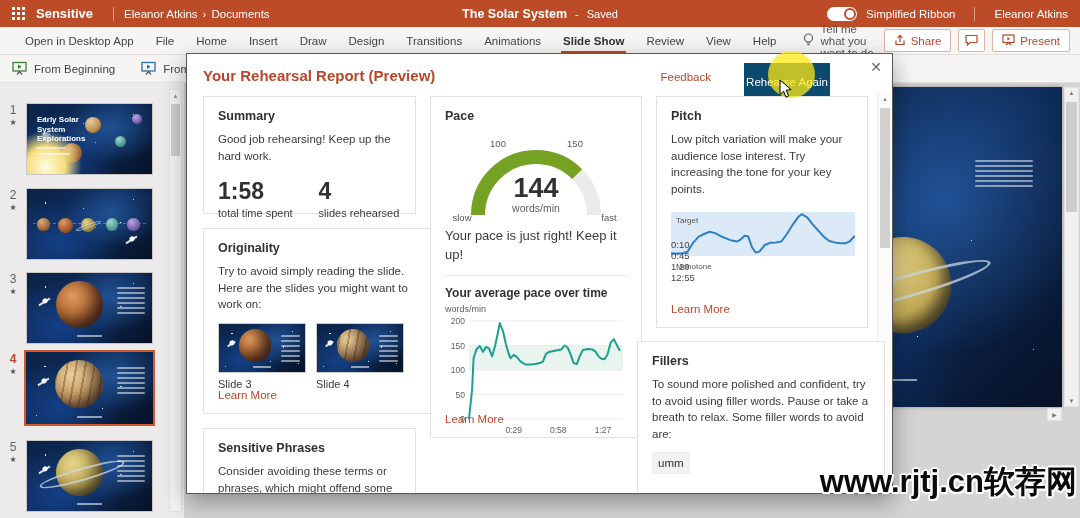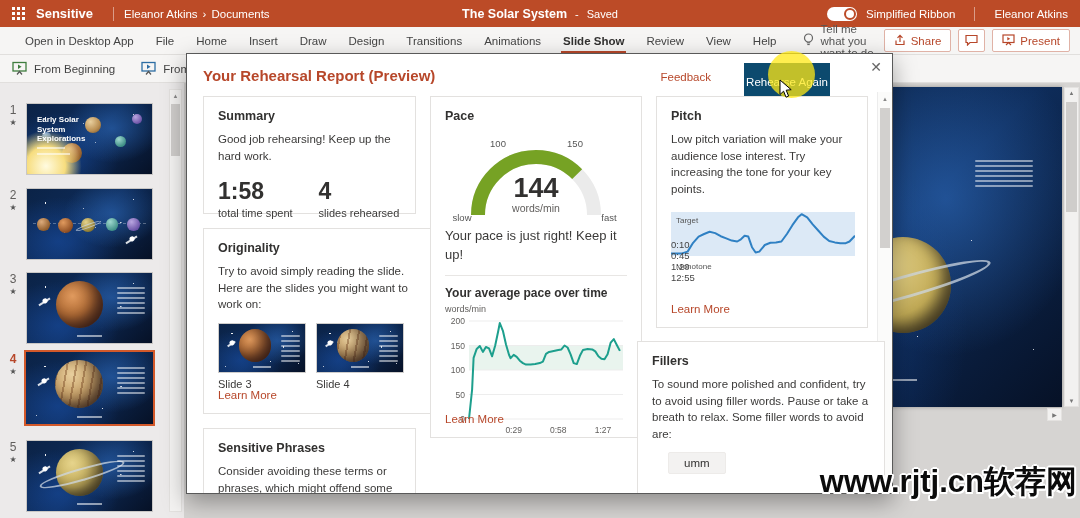--- a/index.html
+++ b/index.html
@@ -155,21 +155,21 @@
   .divider { border-top:1px solid #e8e6e4; margin:10px 0 10px; }
   #pace-chart-heading { font-size:12px; font-weight:bold; color:#323130; margin-bottom:4px; }
   #pace-ylab { font-size:9px; color:#605e5c; margin-bottom:1px; }
 
   #card-pitch { left:469px; top:42px; width:212px; height:232px; }
   .pitch-ticks { position:absolute; left:14px; right:14px; bottom:44px; display:flex; justify-content:center;
                  font-size:9.5px; color:#444;flex-direction:column; }
 
   #card-fillers { left:450px; top:287px; width:248px; height:170px; }
   .chip { display:inline-block; background:#f3f2f1; border:1px solid #edebe9; border-radius:2px;
-          padding:4px 15px; font-size:11.5px; color:#323130; margin-top:9px;margin-left:16px; }
+          padding:4px 5px; font-size:11.5px; color:#323130; margin-top:9px; }
 
   
   #click-highlight { position:absolute; left:768px; top:51px; width:47px; height:47px; border-radius:50%;
                      background:rgba(255,232,20,.75); z-index:60; pointer-events:none; }
   #cursor { position:absolute; left:779px; top:79px; z-index:61; pointer-events:none; }
 
   
   #watermark { position:absolute; right:3px; bottom:15px; z-index:70; font-size:31px; font-weight:bold; color:#0b0b0b;
                text-shadow:-2px 0 0 #fff, 2px 0 0 #fff, 0 -2px 0 #fff, 0 2px 0 #fff,
                            -1.5px -1.5px 0 #fff, 1.5px -1.5px 0 #fff, -1.5px 1.5px 0 #fff, 1.5px 1.5px 0 #fff; }

